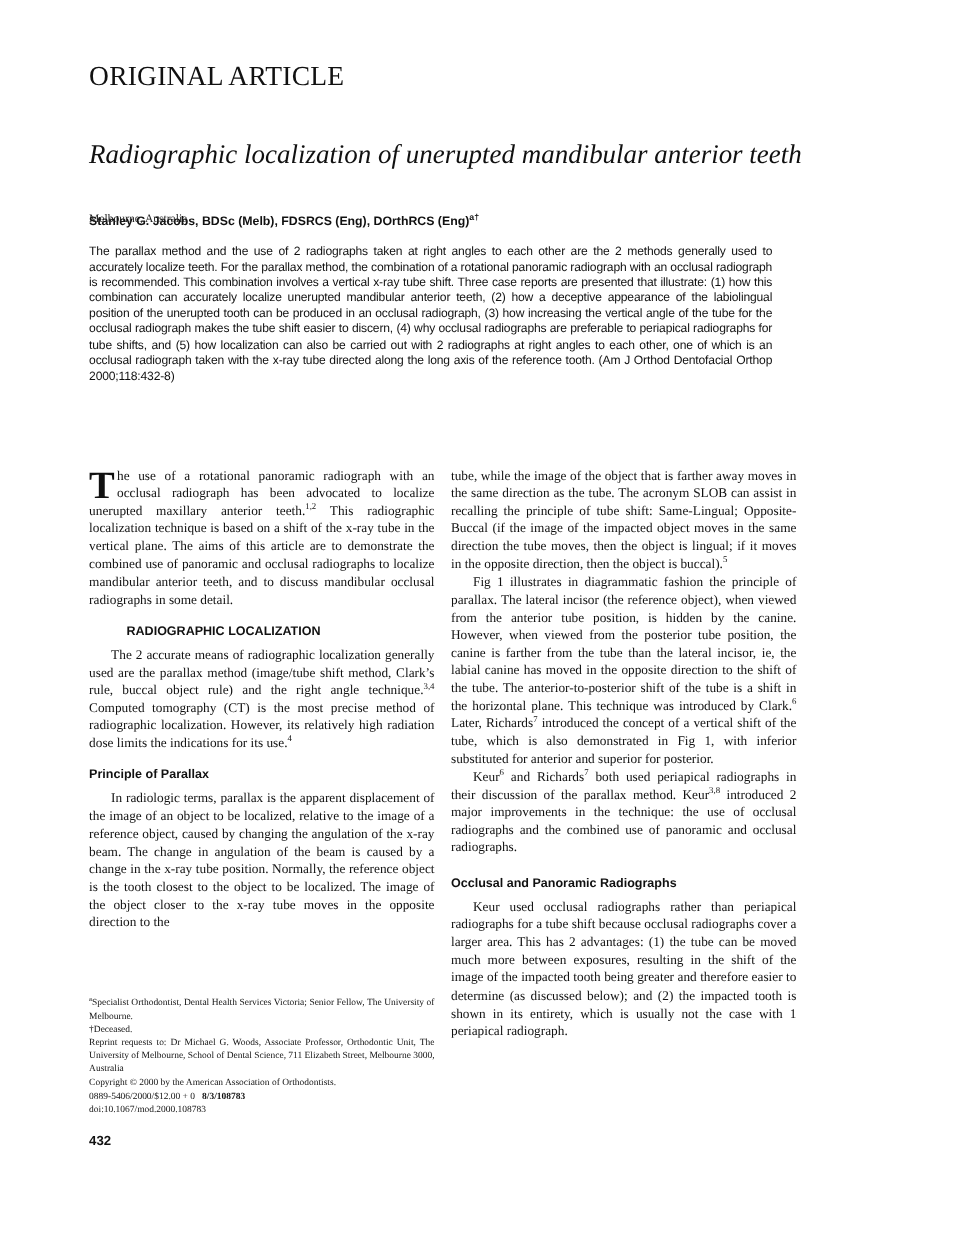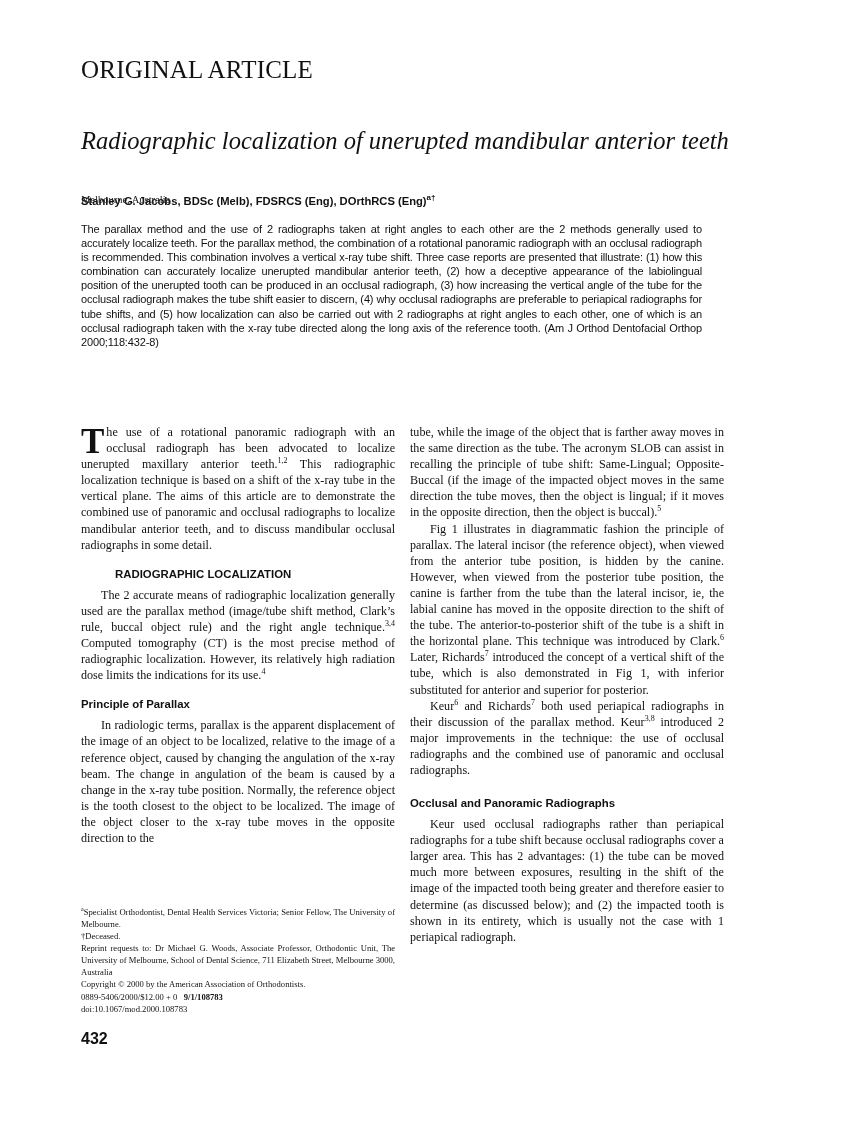--- a/index.html
+++ b/index.html
@@ -52,21 +52,21 @@
   .footnotes {
     position: absolute; left: 81px; top: 903px; width: 314px;
     font-family: "Liberation Serif", serif; font-size: 8.6px; line-height: 12.1px;
     text-align: justify; color: #111;
   }
   .footnotes div { margin: 0; }
   .footnotes sup { font-size: 6px; }
   .footnotes b { font-weight: bold; }
   .page-number {
     position: absolute; left: 81px; top: 1030px;
-    font-family: "Liberation Sans", sans-serif; font-weight: bold; font-size: 16px; color: #111;
+    font-family: "Liberation Sans", sans-serif; font-weight: bold; font-size: 12px; color: #111;
   }
 </style>
 </head>
 <body>
 
 <div class="page">
 
   <div class="section-label">ORIGINAL ARTICLE</div>
   <div class="title">Radiographic localization of unerupted mandibular anterior teeth</div>
   <div class="authors"><span>Stanley G. Jacobs, BDSc (Melb), FDSRCS (Eng), DOrthRCS (Eng)</span><sup>a†</sup></div>
@@ -93,18 +93,18 @@
 
     <div class="h-minor" style="margin-top:18px;">Occlusal and Panoramic Radiographs</div>
     <p>Keur used occlusal radiographs rather than periapical radiographs for a tube shift because occlusal radiographs cover a larger area. This has 2 advantages: (1) the tube can be moved much more between exposures, resulting in the shift of the image of the impacted tooth being greater and therefore easier to determine (as discussed below); and (2) the impacted tooth is shown in its entirety, which is usually not the case with 1 periapical radiograph.</p>
   </div>
 
   <div class="footnotes">
     <div><sup>a</sup><span>Specialist Orthodontist, Dental Health Services Victoria; Senior Fellow, The University of Melbourne.</span></div>
     <div>†Deceased.</div>
     <div>Reprint requests to: Dr Michael G. Woods, Associate Professor, Orthodontic Unit, The University of Melbourne, School of Dental Science, 711 Elizabeth Street, Melbourne 3000, Australia</div>
     <div>Copyright © 2000 by the American Association of Orthodontists.</div>
-    <div><span>0889-5406/2000/$12.00 + 0</span>&nbsp;&nbsp;&nbsp;<b>9/1/108783</b></div>
+    <div><span>0889-5406/2000/$12.00 + 0</span>&nbsp;&nbsp;&nbsp;<b>8/3/108783</b></div>
     <div>doi:10.1067/mod.2000.108783</div>
   </div>
 
   <div class="page-number">432</div>
 </div>
 
 </body></html>

